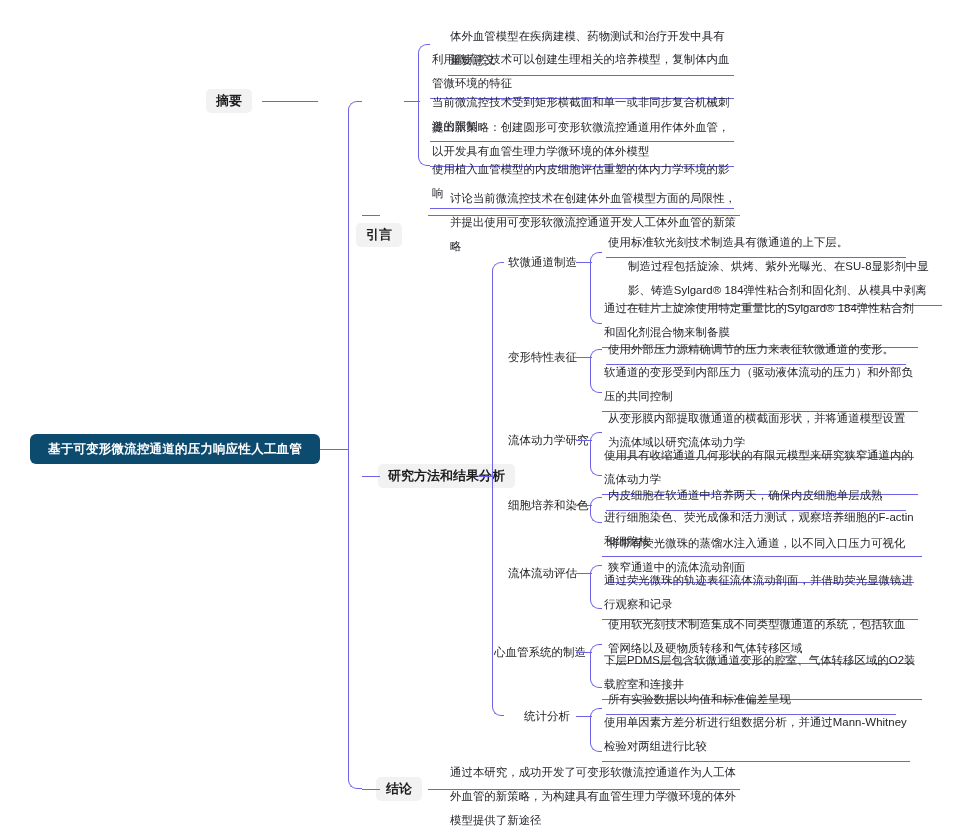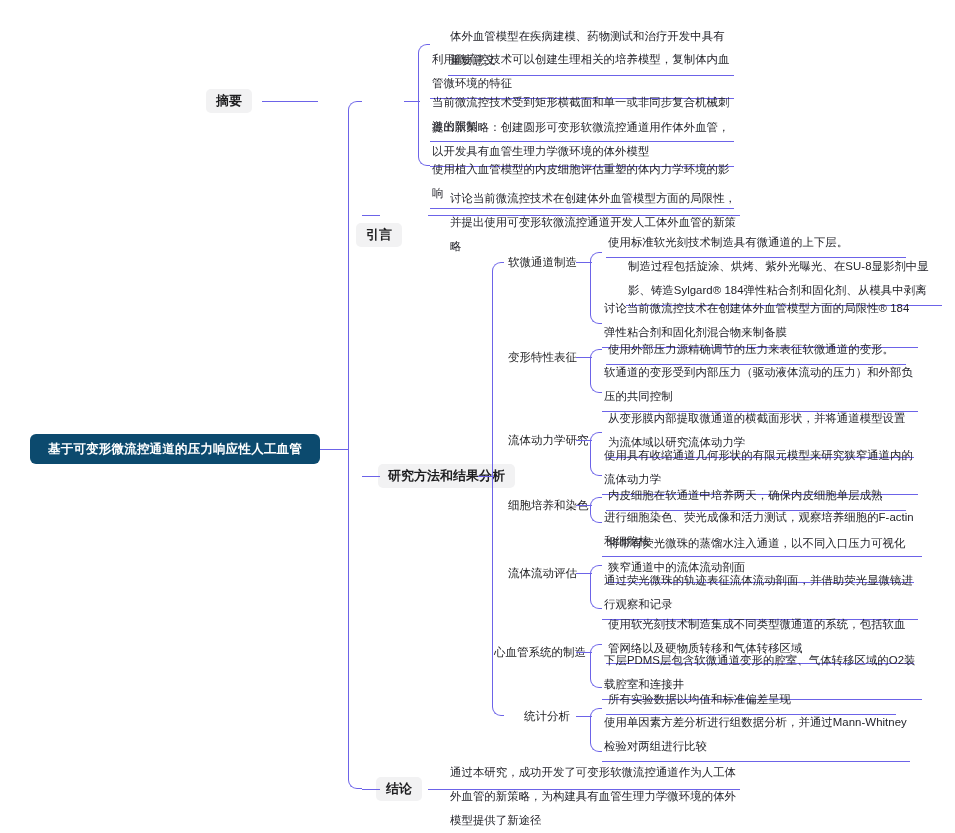--- a/index.html
+++ b/index.html
@@ -135,21 +135,21 @@
   <div class="bracket" style="left:492px; top:262px; width:12px; height:454px;"></div>
   <div class="stub" style="left:478px; top:476px; width:16px;"></div>
 
   <div class="l3-label" style="left:508px; top:262px;">
     <span>软微通道制造</span>
   </div>
   <div class="bracket" style="left:590px; top:252px; width:12px; height:72px;"></div>
   <div class="stub" style="left:576px; top:262px; width:16px;"></div>
   <div class="leaf" style="left:606px; top:230px; width:300px;">使用标准软光刻技术制造具有微通道的上下层。</div>
   <div class="leaf" style="left:602px; top:254px; width:316px;margin-left:24px;">制造过程包括旋涂、烘烤、紫外光曝光、在SU-8显影剂中显影、铸造Sylgard® 184弹性粘合剂和固化剂、从模具中剥离</div>
-  <div class="leaf" style="left:602px; top:296px; width:316px;">讨论当前微流控技术在创建体外血管模型方面的局限性® 184弹性粘合剂和固化剂混合物来制备膜</div>
+  <div class="leaf" style="left:602px; top:296px; width:316px;">通过在硅片上旋涂使用特定重量比的Sylgard® 184弹性粘合剂和固化剂混合物来制备膜</div>
 
   <div class="l3-label" style="left:508px; top:357px;">
     <span>变形特性表征</span>
   </div>
   <div class="bracket" style="left:590px; top:349px; width:12px; height:44px;"></div>
   <div class="stub" style="left:576px; top:357px; width:16px;"></div>
   <div class="leaf" style="left:606px; top:337px; width:300px;">使用外部压力源精确调节的压力来表征软微通道的变形。</div>
   <div class="leaf" style="left:602px; top:360px; width:316px;">软通道的变形受到内部压力（驱动液体流动的压力）和外部负压的共同控制</div>
 
   <div class="l3-label" style="left:508px; top:440px;">

